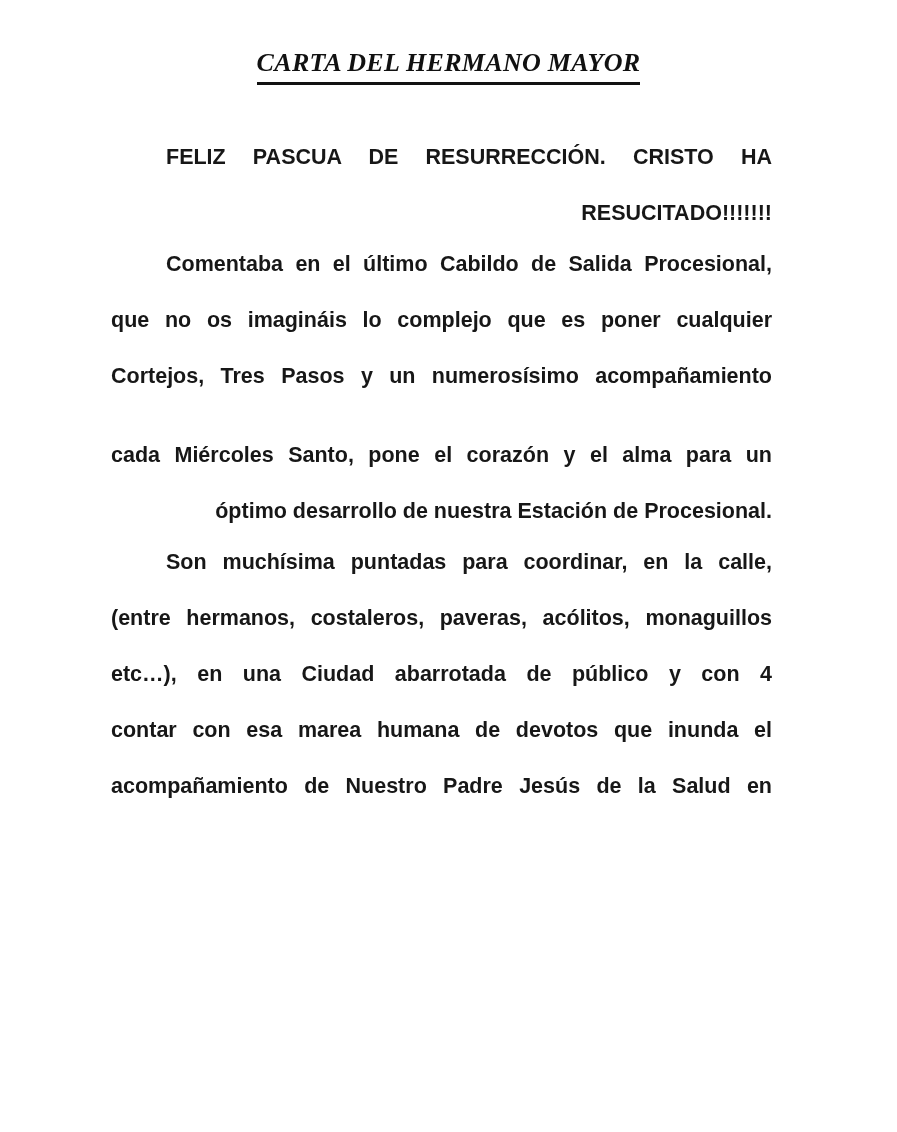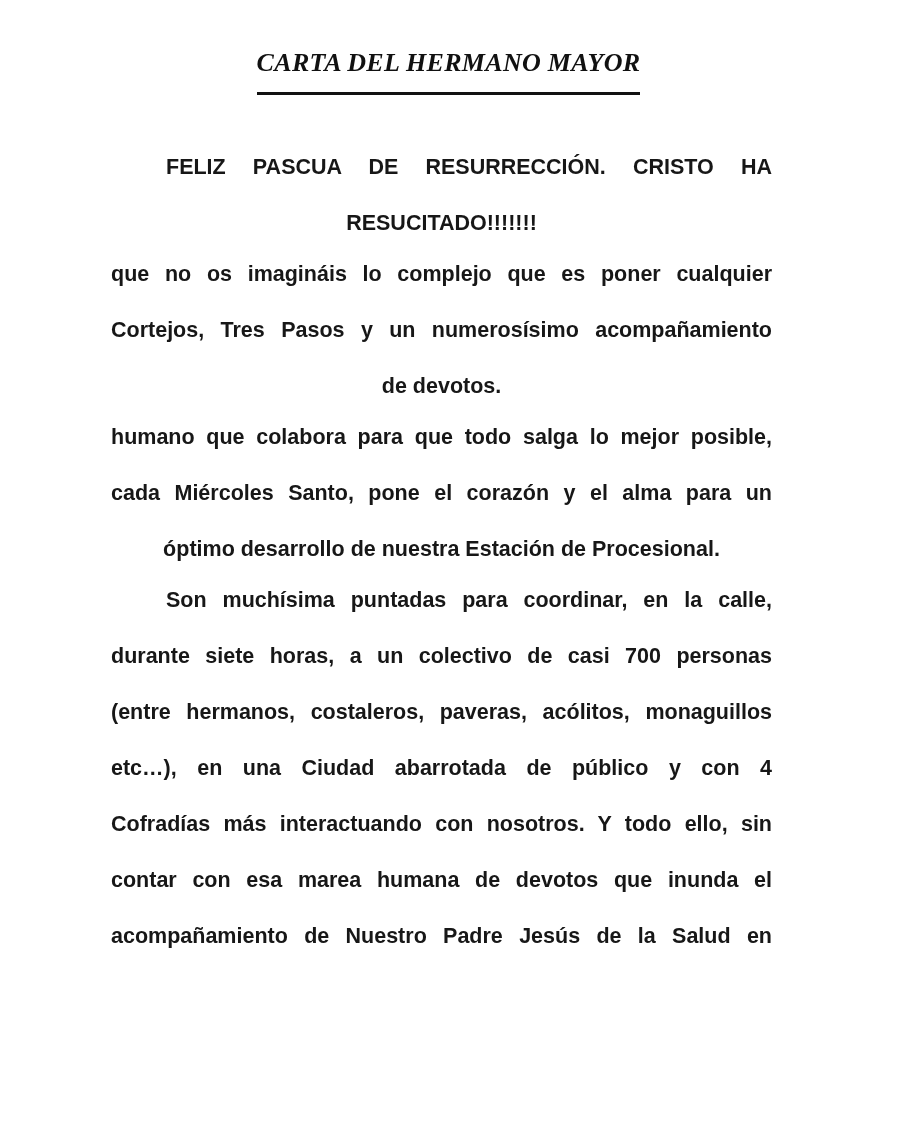--- a/index.html
+++ b/index.html
@@ -23,38 +23,38 @@
     font-family: "Liberation Serif", serif;
     font-size: 26px;
     line-height: 30px;
     font-weight: bold;
     font-style: italic;
     color: #111111;
   }
   .doc-title .underlined {
     display: inline-block;
     border-bottom: 3px solid #111111;
-    padding-bottom: 14px;
+    padding-bottom: 4px;
     letter-spacing: 0.3px;
   }
   .doc-body {
     margin-top: 58px;
     padding: 0 125px 0 106px;
     font-family: "Liberation Sans", sans-serif;
     font-size: 21.5px;
     line-height: 28px;
     color: #171717;
   }
   .para {
     margin: 0 0 23px 5px;
     font-weight: bold;
   }
   .line {
     white-space: nowrap;
-    text-align: center;
+    text-align: right;
   }
   .line.just {
     white-space: normal;
     text-align: justify;
   }
   
   .line.just::after {
     content: "";
     display: inline-block;
     width: 100%;
@@ -70,32 +70,29 @@
 <div class="page">
   <h1 class="doc-title" style="margin-bottom:0;">
     <span class="underlined">CARTA DEL HERMANO MAYOR</span>
   </h1>
   <div class="doc-body">
       <div class="para">
         <div class="line indent just">FELIZ PASCUA DE RESURRECCIÓN. CRISTO HA</div>
         <div class="line">RESUCITADO!!!!!!!</div>
       </div>
       <div class="para">
+        <div class="line indent just">Comentaba en el último Cabildo de Salida Procesional,</div>
         <div class="line just">que no os imagináis lo complejo que es poner cualquier</div>
         <div class="line just">Cortejos, Tres Pasos y un numerosísimo acompañamiento</div>
-        <div class="line">de devotos.</div>
       </div>
       <div class="para">
-        <div class="line just">humano que colabora para que todo salga lo mejor posible,</div>
         <div class="line just">cada Miércoles Santo, pone el corazón y el alma para un</div>
         <div class="line">óptimo desarrollo de nuestra Estación de Procesional.</div>
       </div>
       <div class="para">
         <div class="line indent just">Son muchísima puntadas para coordinar, en la calle,</div>
-        <div class="line just">durante siete horas, a un colectivo de casi 700 personas</div>
         <div class="line just">(entre hermanos, costaleros, paveras, acólitos, monaguillos</div>
         <div class="line just">etc…), en una Ciudad abarrotada de público y con 4</div>
-        <div class="line just">Cofradías más interactuando con nosotros. Y todo ello, sin</div>
         <div class="line just">contar con esa marea humana de devotos que inunda el</div>
         <div class="line just">acompañamiento de Nuestro Padre Jesús de la Salud en</div>
       </div>
     </div>
 </div>
 
 </body></html>

